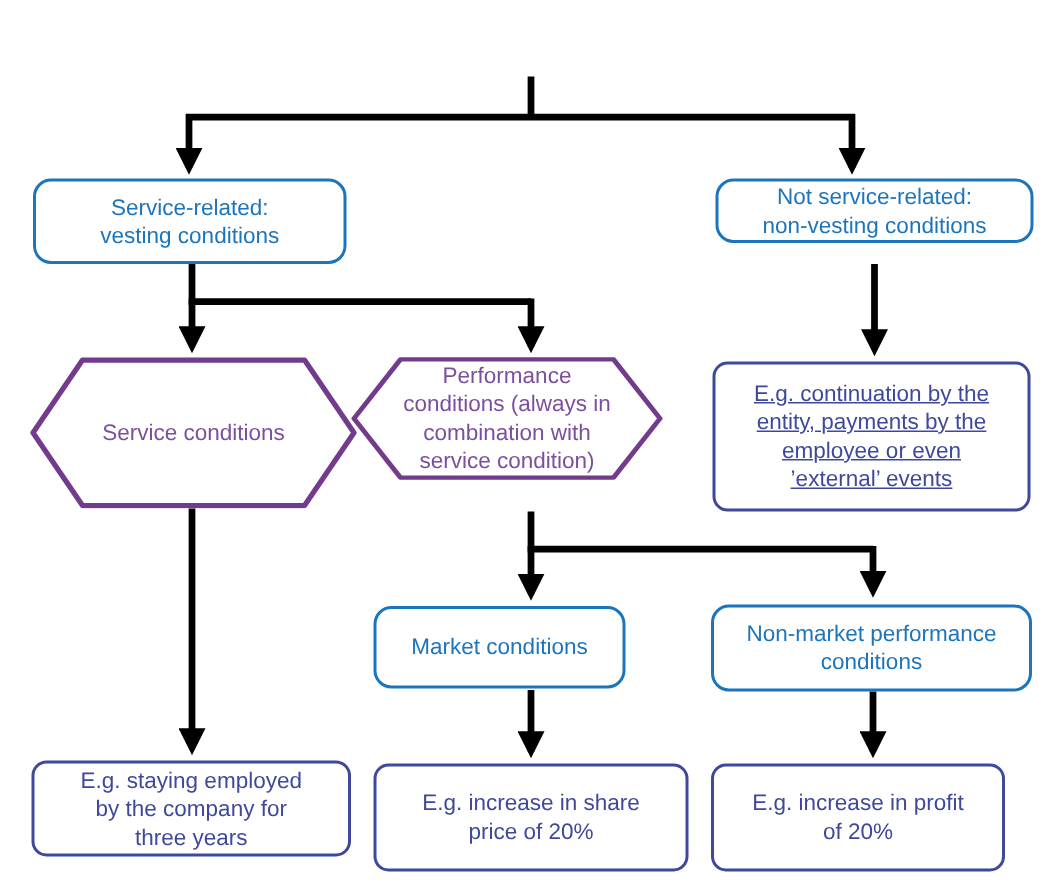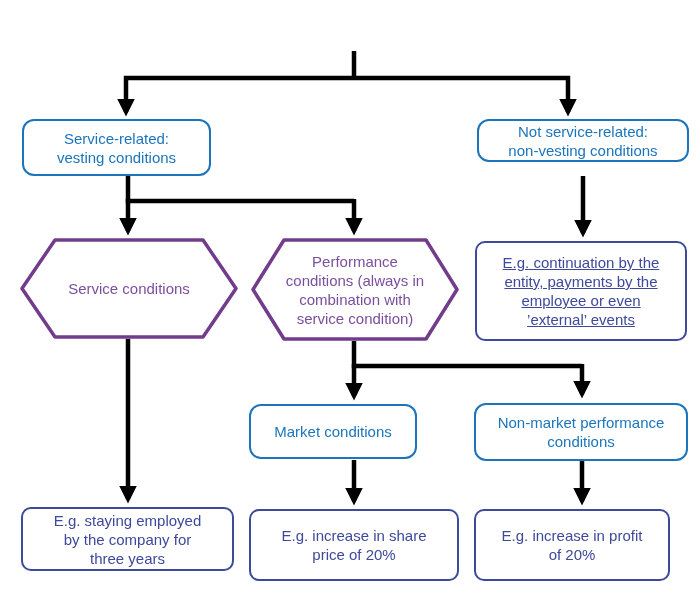--- a/index.html
+++ b/index.html
@@ -26,24 +26,24 @@
   .navy-node{
     border:2.5px solid var(--navy,#3E499C);color:var(--navy,#3E499C);
     border-radius:10px;
   }
   .hex-node{background:transparent;color:var(--purple-text,#7B4F9E);}
   .hex-node svg{position:absolute;left:0;top:0;width:100%;height:100%;}
   .hex-node polygon{fill:#fff;stroke:var(--purple,#733B8C);stroke-width:3.5;stroke-linejoin:round;}
   .hex-label{position:relative;z-index:1;padding:0 26px;}
   
   .n-root{left:229px;top:16px;width:250px;height:37px;}
-  .n-sr  {left:22px; top:119px;width:189px;height:57px;}
+  .n-sr  {left:22px; top:119px;width:209px;height:57px;}
   .n-nsr {left:477px;top:119px;width:212px;height:43px;}
   .n-sc  {left:20px; top:238px;width:218px;height:101px;}
-  .n-pc  {left:251px;top:238px;width:208px;height:103px;}
+  .n-pc  {left:234px;top:238px;width:208px;height:82px;}
   .n-nve {left:475px;top:241px;width:212px;height:100px;text-decoration:underline;}
   .n-mc  {left:249px;top:404px;width:168px;height:55px;}
   .n-nmc {left:474px;top:403px;width:214px;height:58px;}
   .n-se  {left:21px; top:507px;width:213px;height:64px;}
   .n-me  {left:249px;top:509px;width:210px;height:72px;}
   .n-nme {left:474px;top:509px;width:196px;height:72px;}
 </style>
 </head>
 <body>
 

